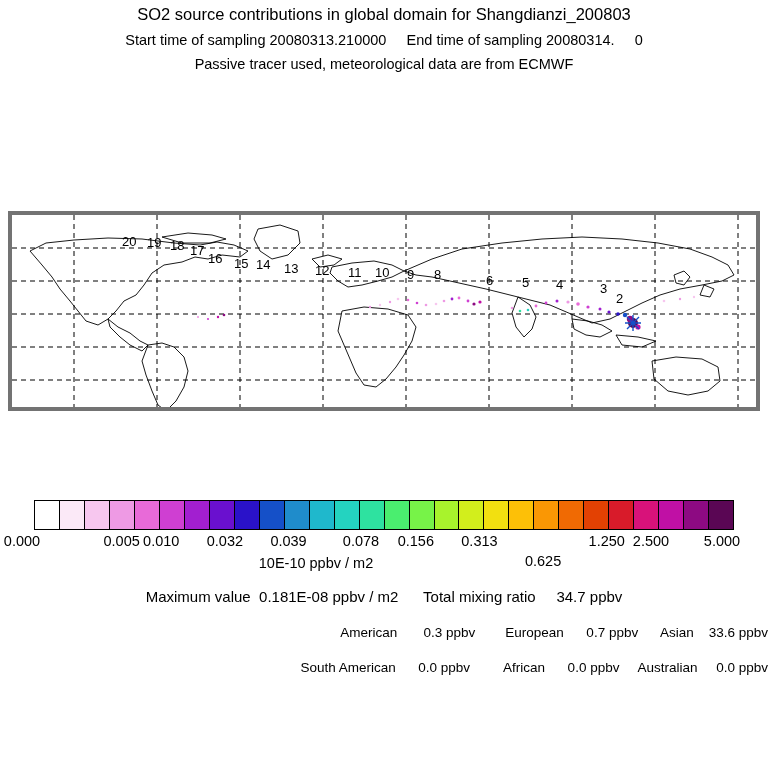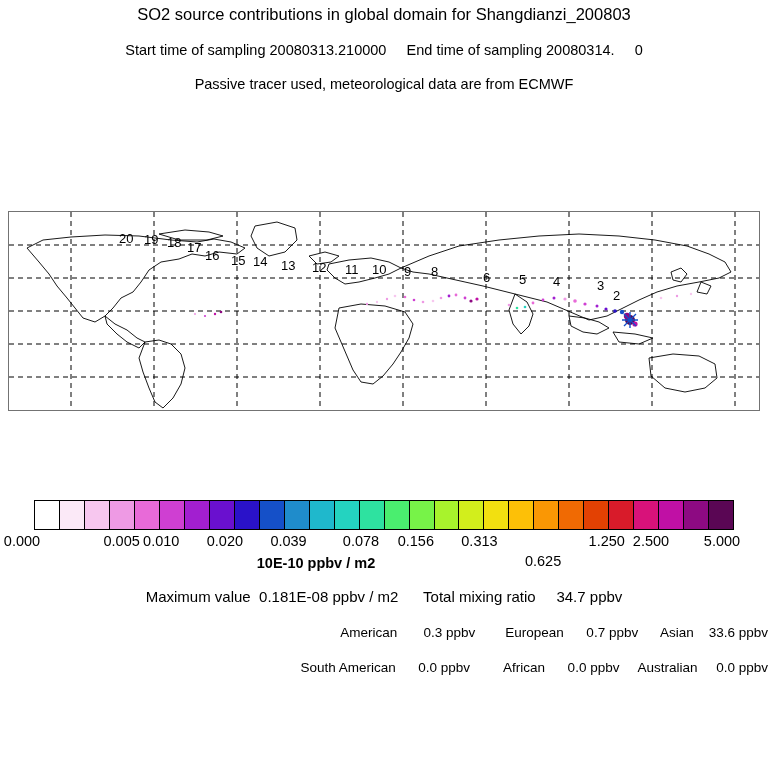--- a/index.html
+++ b/index.html
@@ -29,31 +29,31 @@
     text-align: center;
   }
   .title {
     font-size: 16.5px;
     font-weight: normal;
     margin-top: 5px;
     letter-spacing: 0px;
   }
   .subline {
     font-size: 14.5px;
-    margin-top: 18px;
+    margin-top: 8px;
     white-space: pre;
   }
   
   .map-frame {
     position: absolute;
     left: 8px;
     top: 211px;
     width: 752px;
     height: 200px;
-    border: 1px solid #737373;
+    border: 4px solid #737373;
     box-sizing: border-box;
     background: #ffffff;
     overflow: hidden;
   }
   .map-svg {
     position: absolute;
     left: 0;
     top: 0;
   }
   
@@ -93,21 +93,20 @@
     transform: translateX(-50%);
     white-space: nowrap;
   }
   .cbar-unit {
     position: absolute;
     top: 55px;
     left: 0;
     width: 632px;
     text-align: center;
     font-size: 14.5px;
-    font-weight: bold;
   }
   
   .stats {
     position: absolute;
     top: 588px;
     left: 0;
     width: 768px;
     text-align: center;
   }
   .stats .row1 {
@@ -282,21 +281,21 @@
         <div style="background: rgb(216, 27, 42);"></div>
         <div style="background: rgb(216, 18, 122);"></div>
         <div style="background: rgb(192, 16, 165);"></div>
         <div style="background: rgb(141, 10, 130);"></div>
         <div style="background: rgb(90, 6, 84);"></div>
       </div>
     <div class="cbar-labels" id="cbar-labels">
         <span style="left: 22px;">0.000</span>
         <span style="left: 97.6364px; margin-left: 24px;">0.005</span>
         <span style="left: 161.273px;">0.010</span>
-        <span style="left: 224.909px;">0.020</span>
+        <span style="left: 224.909px;">0.032</span>
         <span style="left: 288.545px;">0.039</span>
         <span style="left: 361px;">0.078</span>
         <span style="left: 415.818px;">0.156</span>
         <span style="left: 479.455px;">0.313</span>
         <span style="left: 543.091px; margin-top: 20px;">0.625</span>
         <span style="left: 606.727px;">1.250</span>
         <span style="left: 651px;">2.500</span>
         <span style="left: 722px;">5.000</span>
       </div>
     <div class="cbar-unit">10E-10 ppbv / m2</div>

